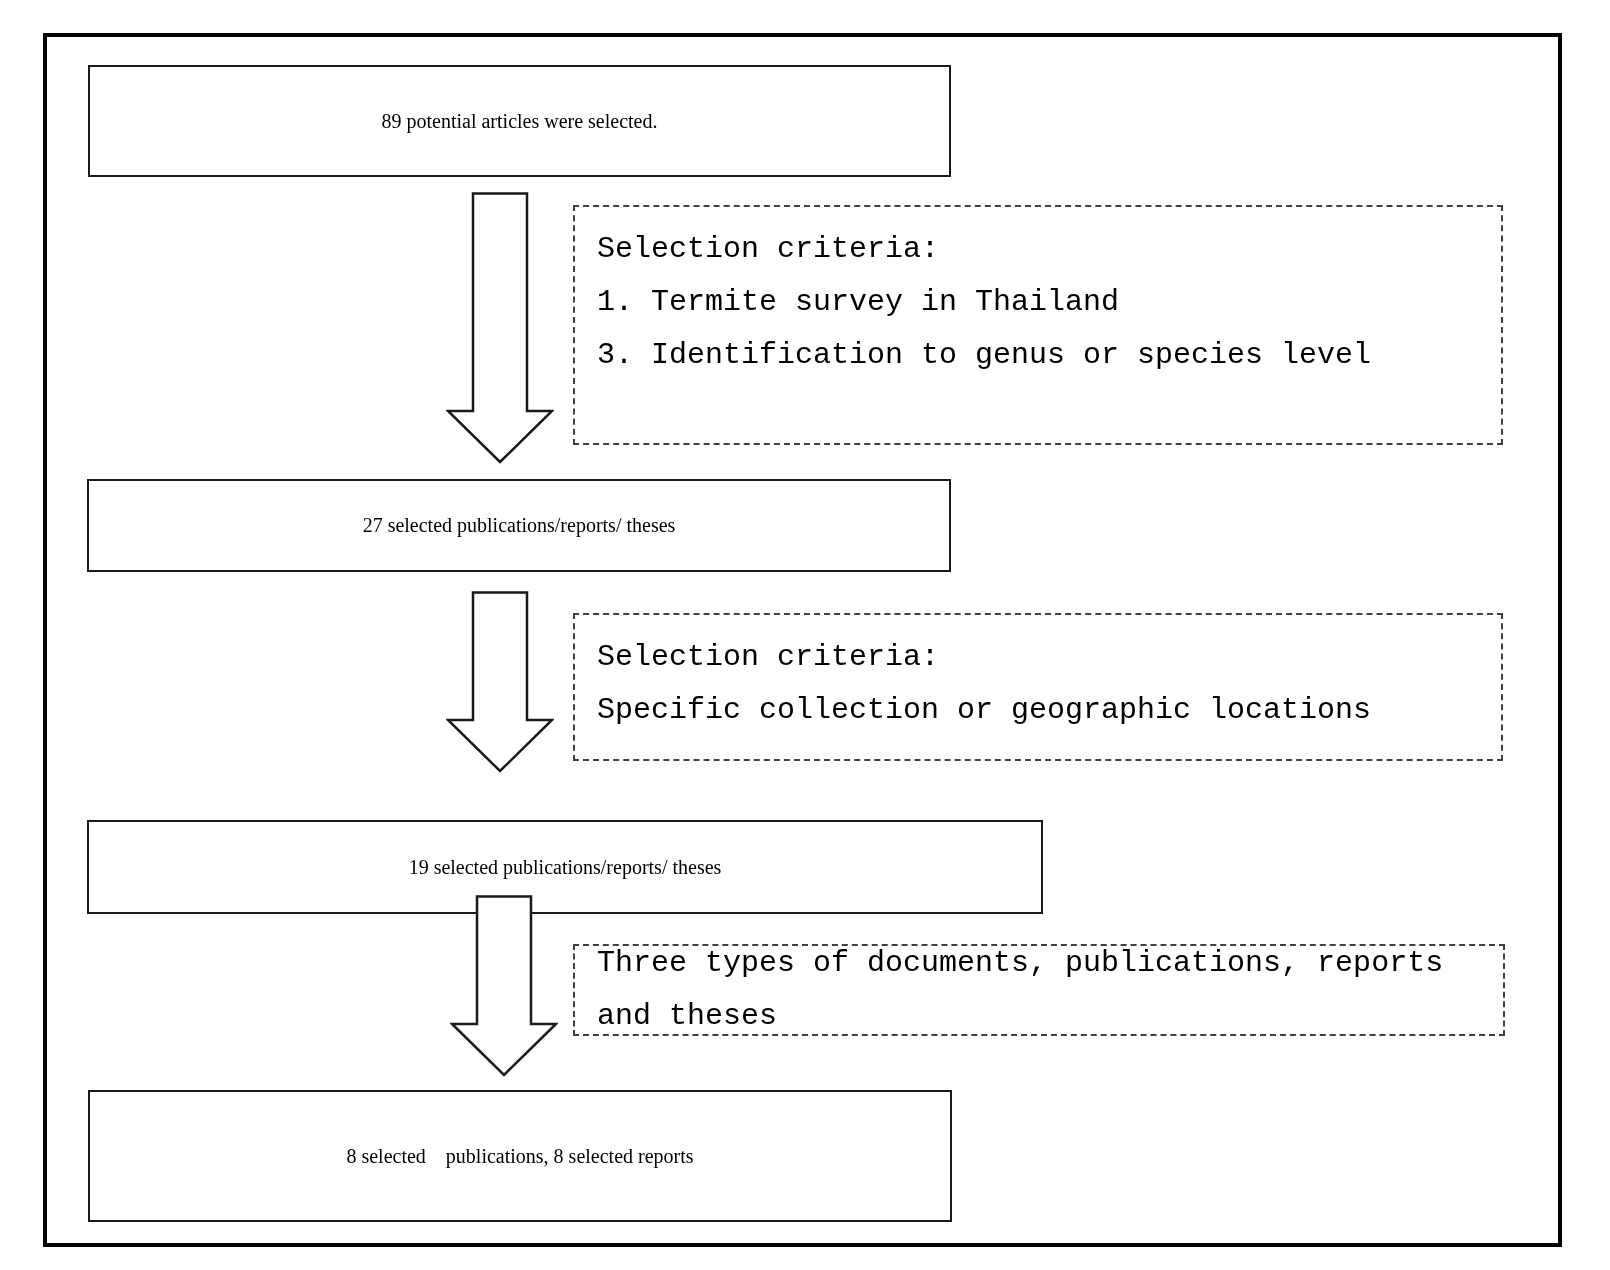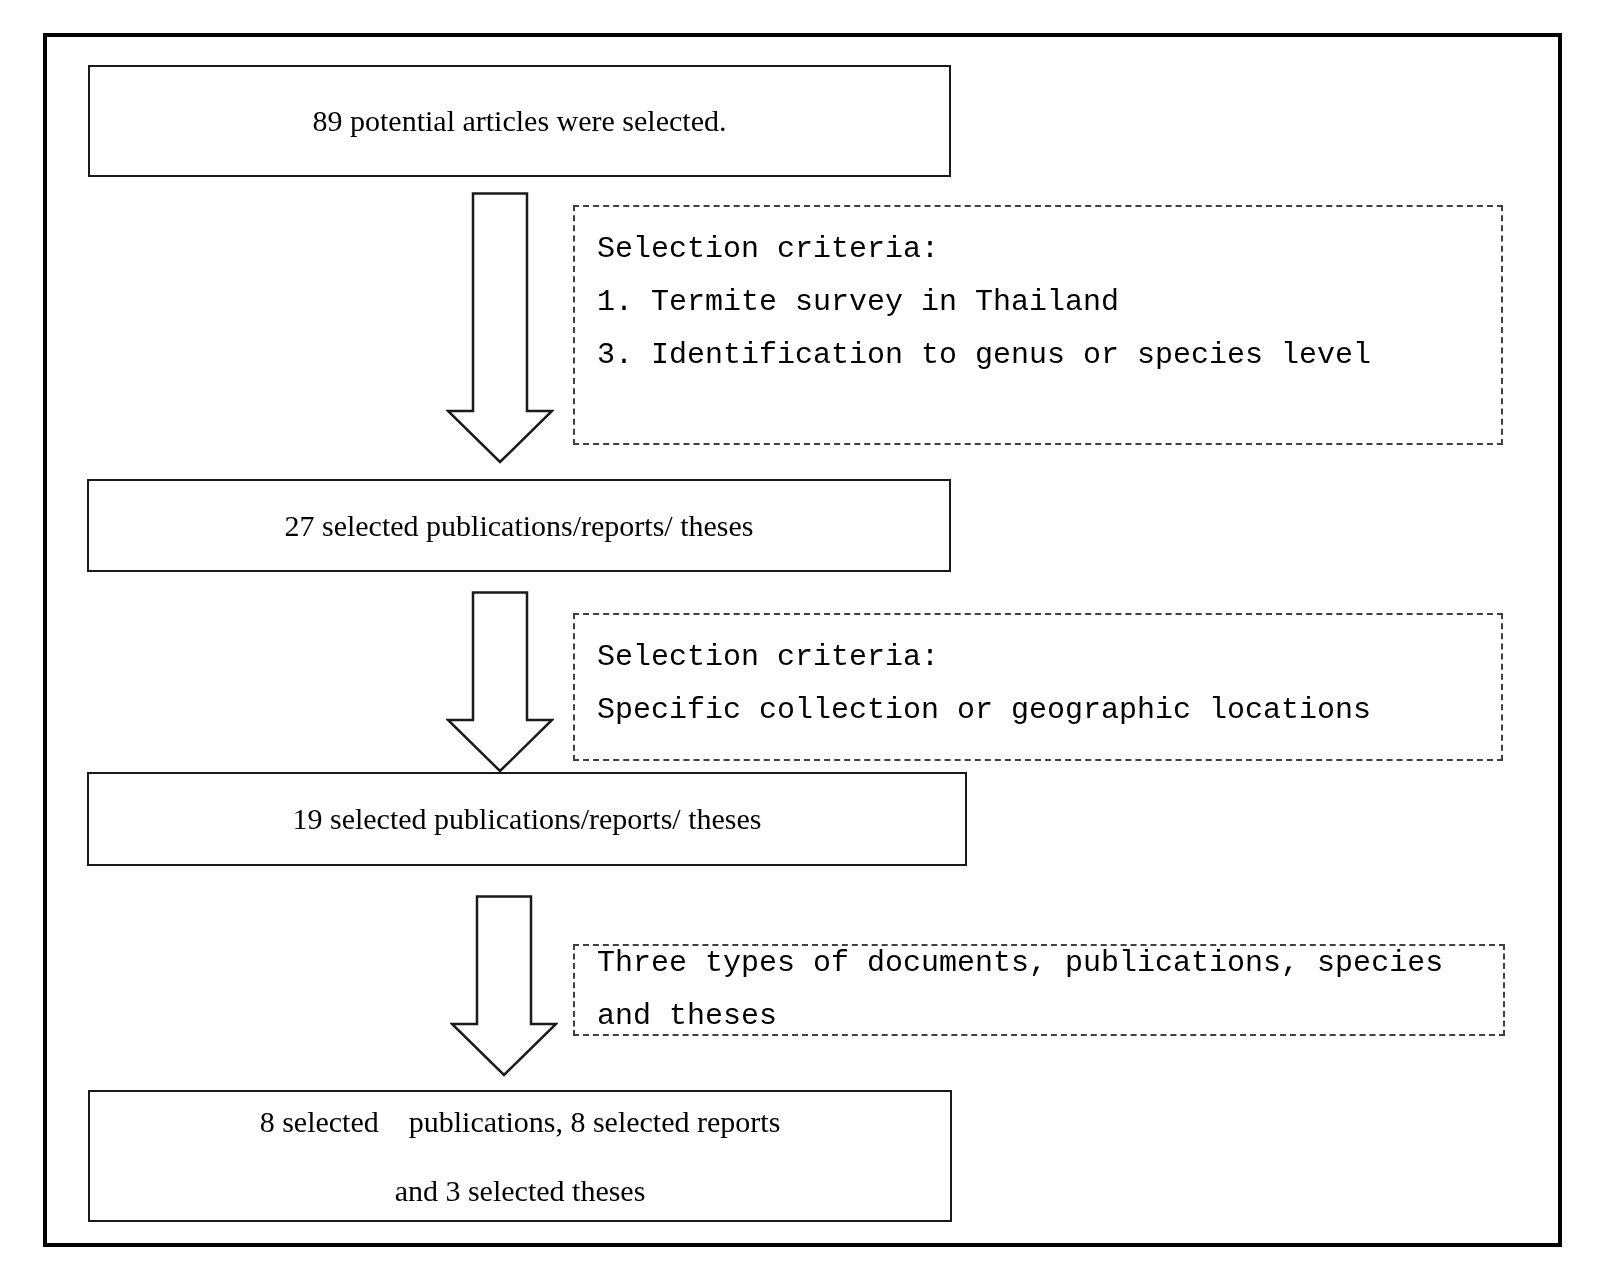--- a/index.html
+++ b/index.html
@@ -27,27 +27,27 @@
   }
   .solid-box {
     position: absolute;
     border: 2px solid #1a1a1a;
     box-sizing: border-box;
     background: #ffffff;
     display: flex;
     align-items: center;
     justify-content: center;
     text-align: center;
-    font-size: 30px;
+    font-size: 20px;
     line-height: 1.25;
     white-space: pre-wrap;
   }
   .box1 { left: 88px; top: 65px;  width: 863px; height: 112px; }
   .box2 { left: 87px; top: 479px; width: 864px; height: 93px; align-items: center;  }
-  .box3 { left: 87px; top: 772px; width: 880px; height: 94px;  }
+  .box3 { left: 87px; top: 820px; width: 956px; height: 94px;  }
   .box4 { left: 88px; top: 1090px; width: 864px; height: 132px;
           flex-direction: column; gap: 17px; }
   .box4 .line { line-height: 52px; white-space: pre-wrap; }
 
   .dashed-box {
     position: absolute;
     border: 2px dashed #404040;
     box-sizing: border-box;
     background: #ffffff;
     font-size: 30px;
@@ -110,21 +110,20 @@
     <span>19 selected publications/reports/ theses</span>
   </div>
 
   <div class="arrow arrow3">
     <svg width="108" height="182" viewBox="0 0 108 182" xmlns="http://www.w3.org/2000/svg">
       <polygon points="27,1.5 81,1.5 81,129 106,129 54,180 2,129 27,129" fill="#ffffff" stroke="#1a1a1a" stroke-width="2.5" stroke-linejoin="miter"></polygon>
     </svg>
   </div>
 
   <div class="dashed-box dashed3">
-    <div class="line">Three types of documents, publications, species and theses</div>
+    <div class="line">Three types of documents, publications, reports and theses</div>
   </div>
 
   <div class="solid-box box4">
     <div class="line">8 selected    publications, 8 selected reports</div>
-    <div class="line">and 3 selected theses</div>
   </div>
 
 </div>
 
 </body></html>

